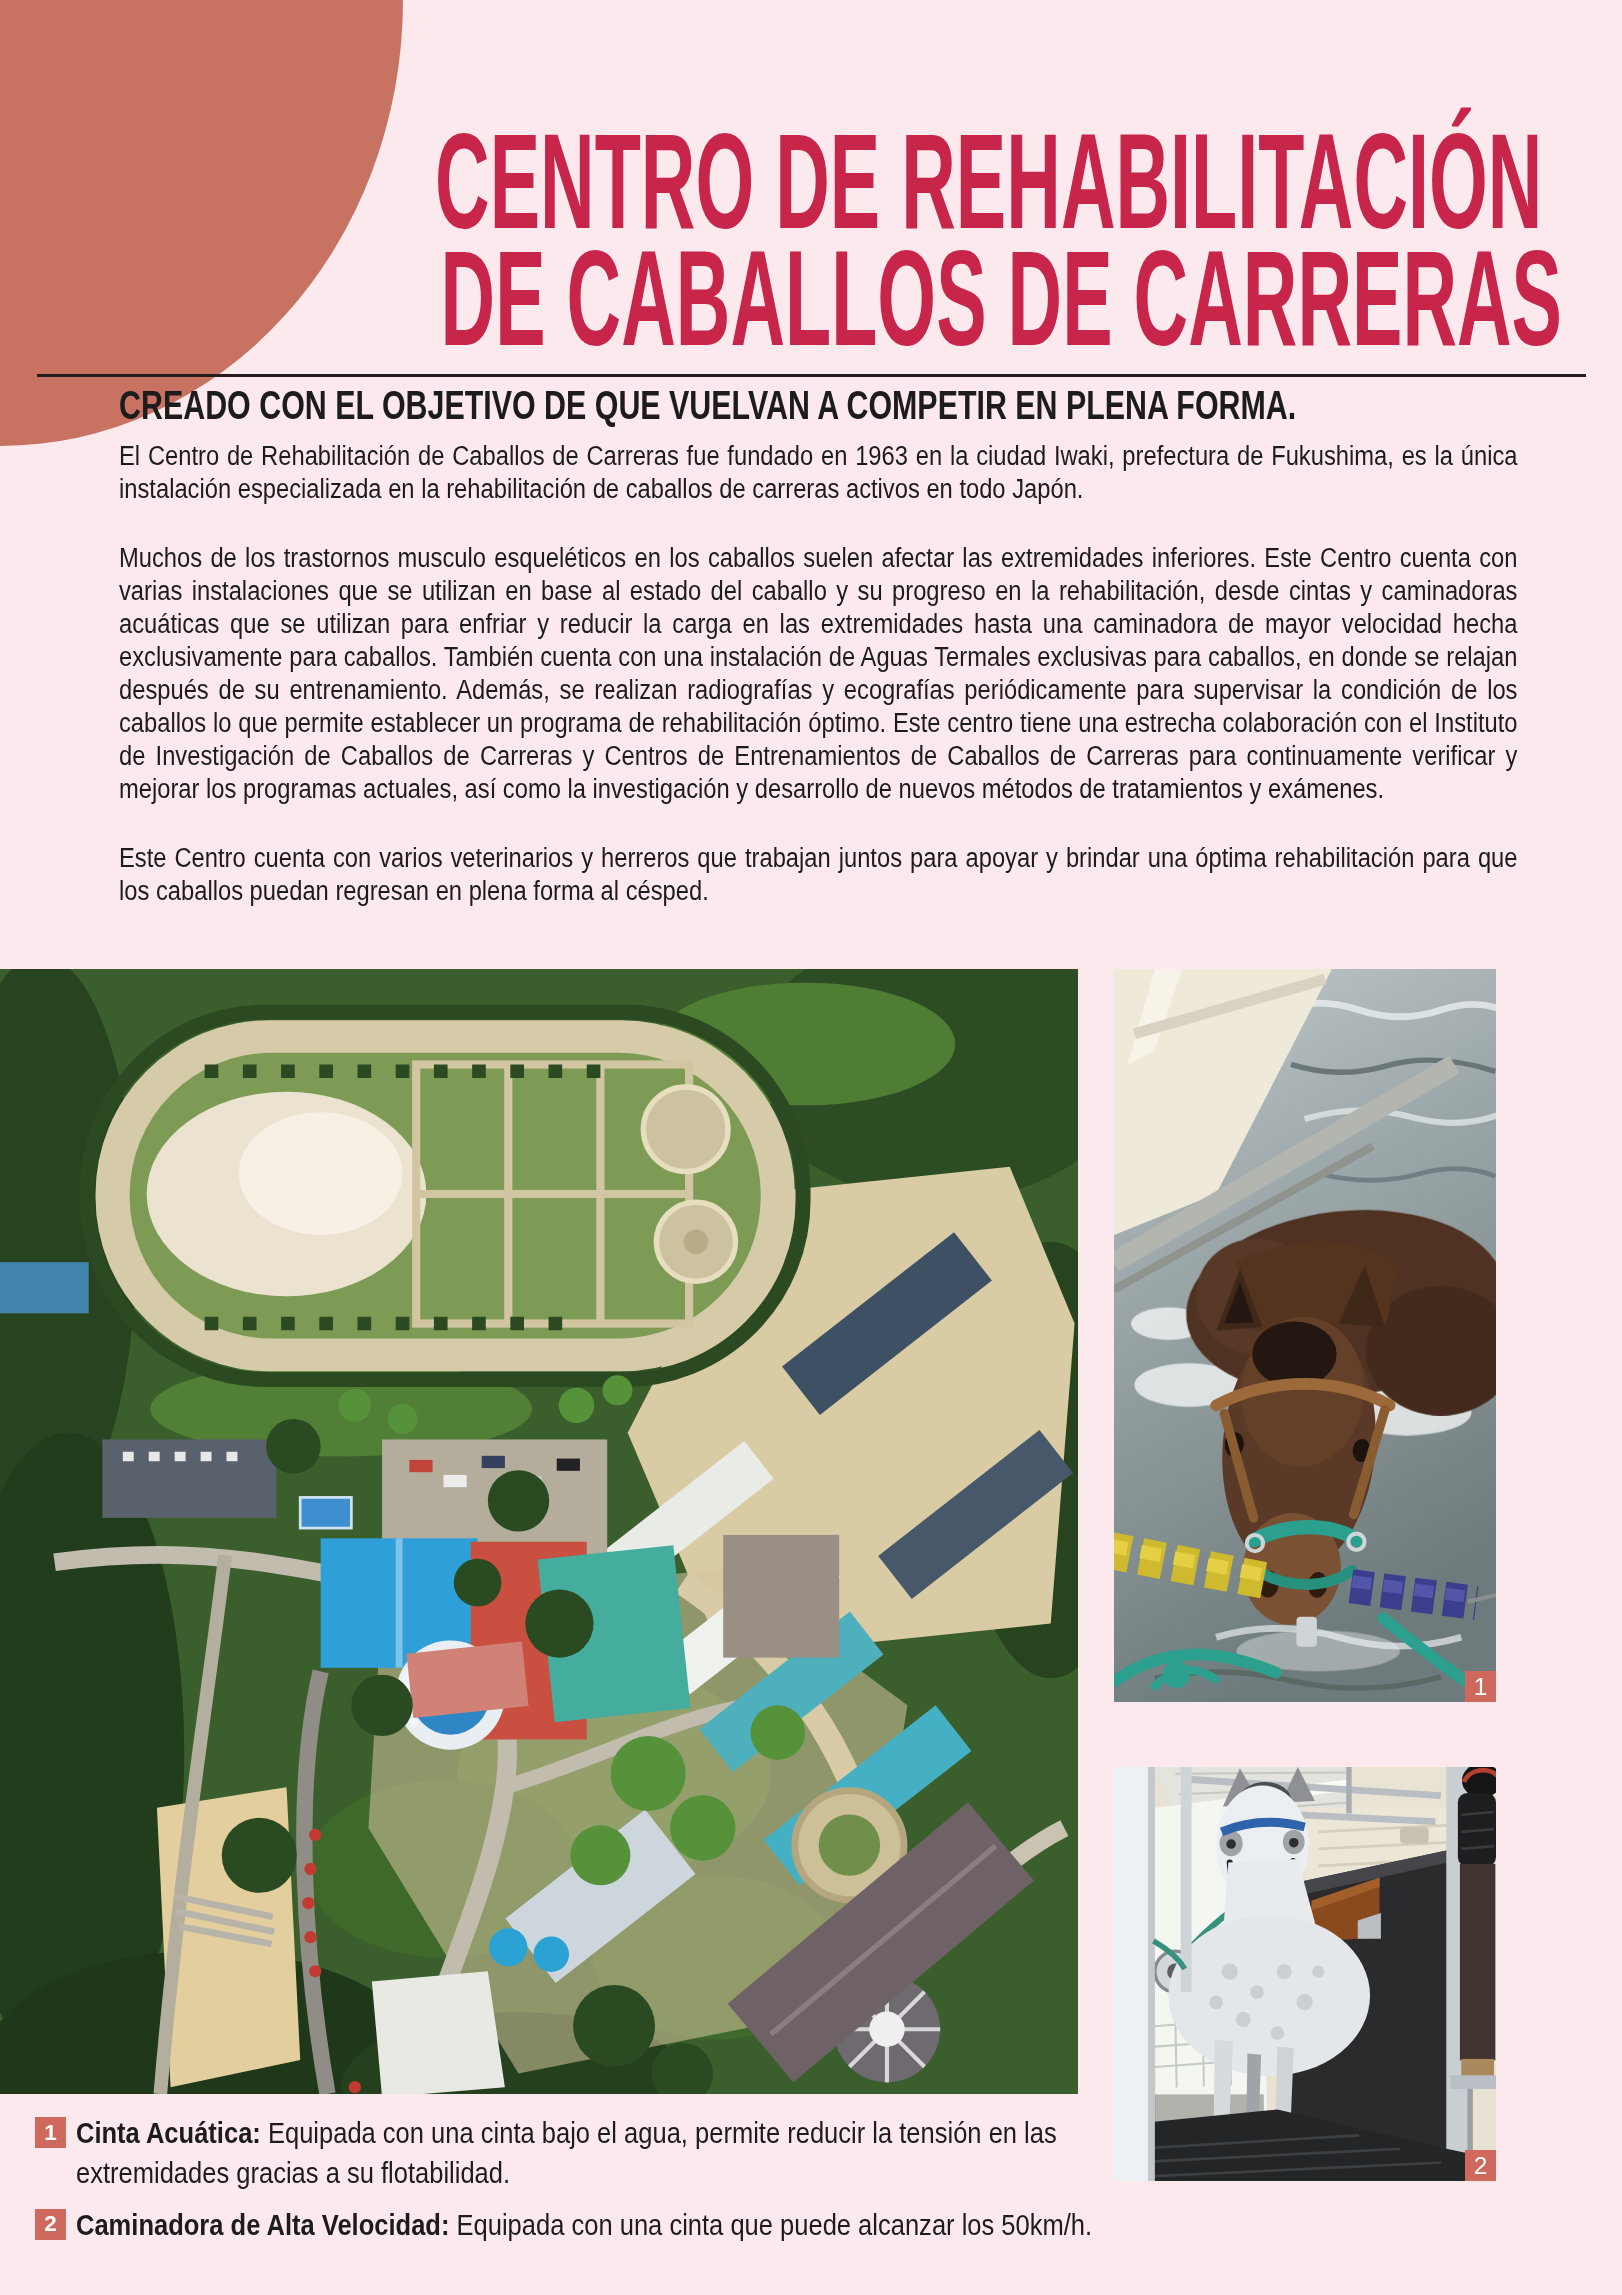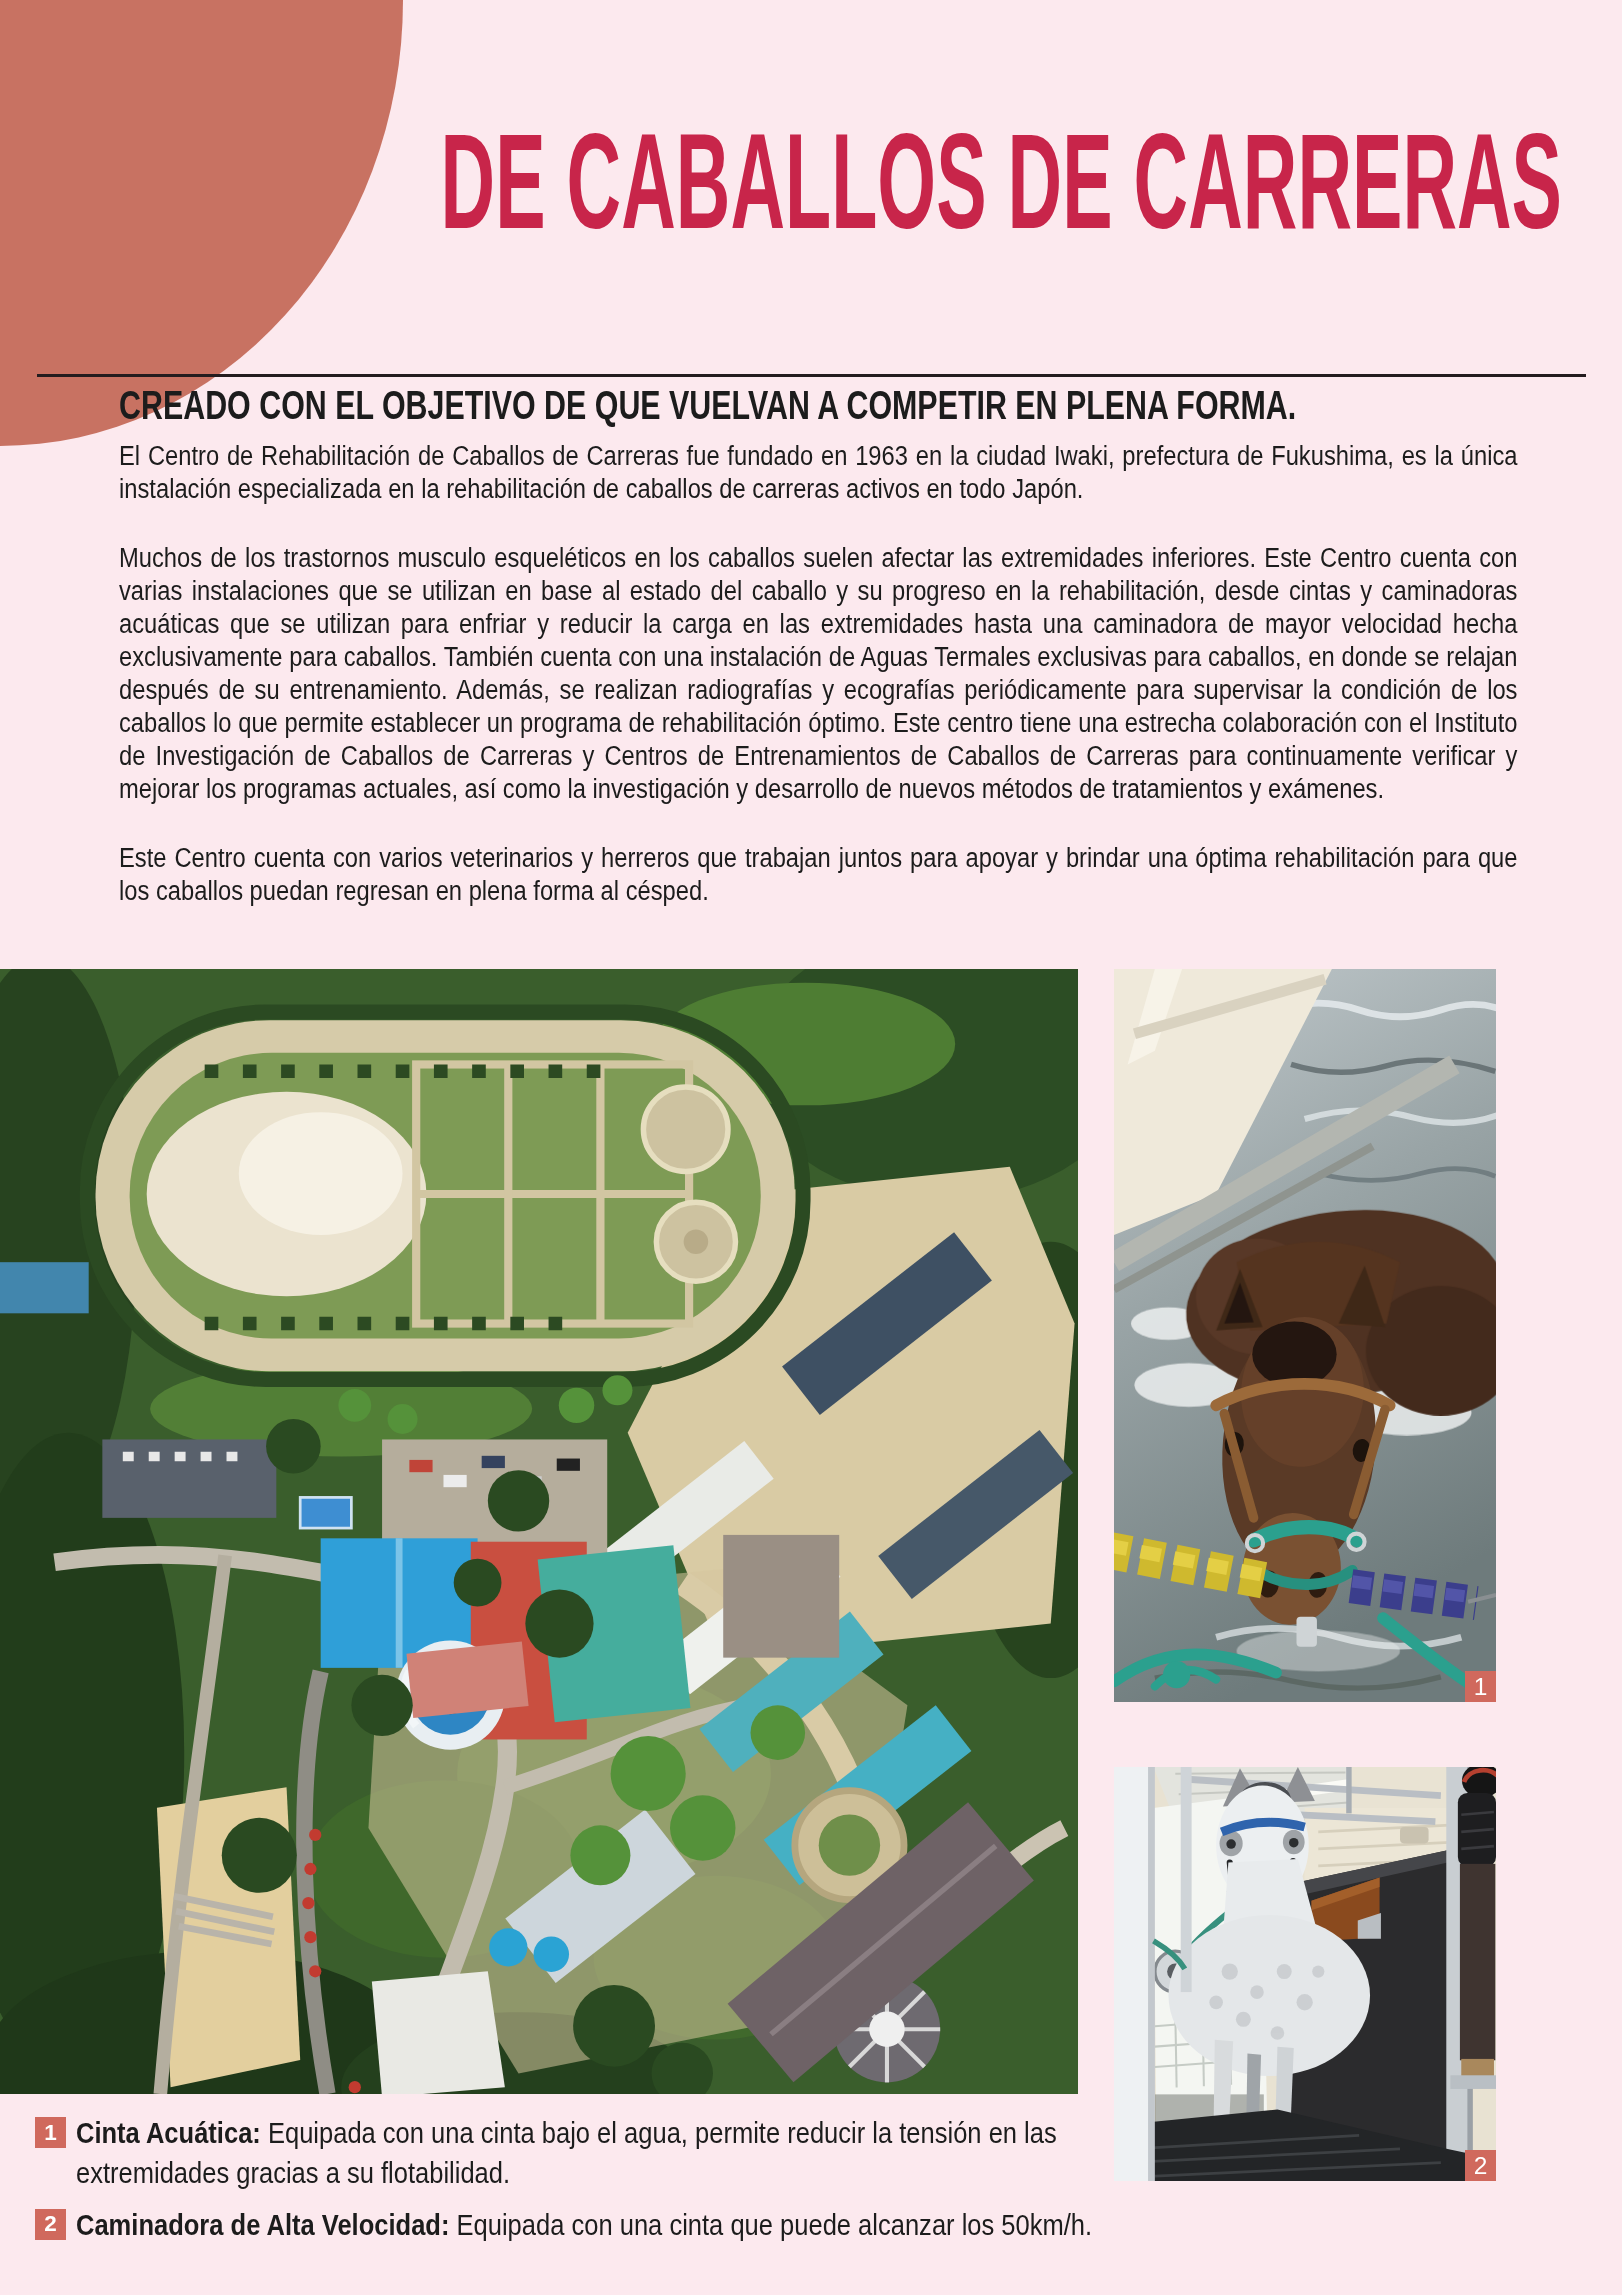--- a/index.html
+++ b/index.html
@@ -50,20 +50,21 @@
   .cap-label{font-weight:bold;}
 </style>
 </head>
 <body>
 
 <div class="page">
 
   <div class="corner"></div>
 
   <h1 class="title">
+    <span class="t-line"><span class="t-scale">CENTRO DE REHABILITACIÓN</span></span>
     <span class="t-line"><span class="t-scale">DE CABALLOS DE CARRERAS</span></span>
   </h1>
 
   <div class="rule"></div>
 
   <div class="subtitle">
     <span class="s-scale">CREADO CON EL OBJETIVO DE QUE VUELVAN A COMPETIR EN PLENA FORMA.</span>
   </div>
 
   <div class="bodytext">

